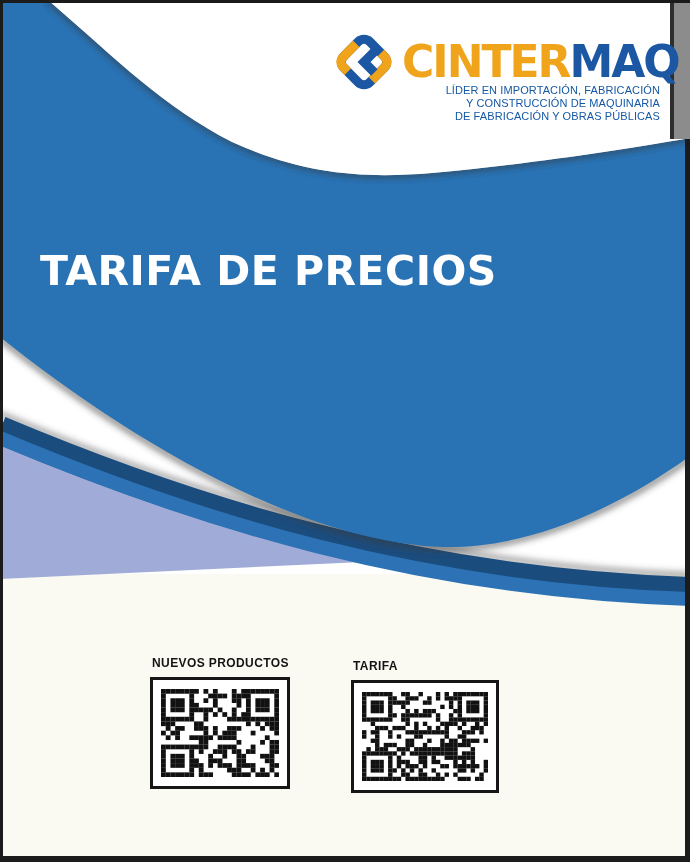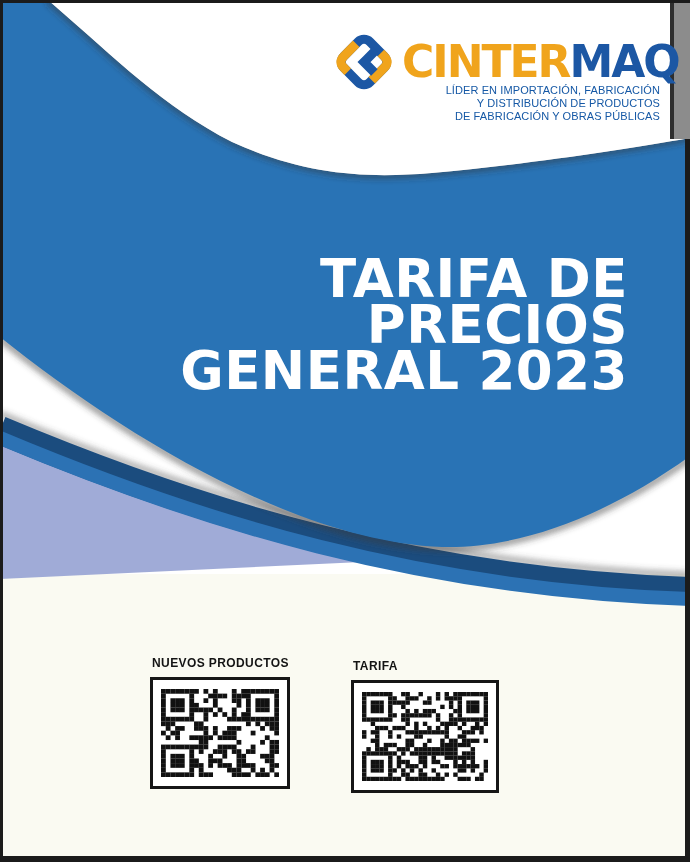--- a/index.html
+++ b/index.html
@@ -12,24 +12,24 @@
   .wordmark{position:absolute;left:402px;top:38px;
             font-family:"DejaVu Sans",sans-serif;font-weight:bold;
             font-size:44px;letter-spacing:-2px;line-height:48px;white-space:nowrap;}
   .wm1{color:#F0A41C;}
   .wm2{color:#1C57A4;}
   .tagline{position:absolute;top:84px;right:30px;text-align:right;
            font-weight:normal;font-size:11px;line-height:13px;
            letter-spacing:0.1px;color:#1558A5;white-space:nowrap;}
 
   
-  .title{position:absolute;left:40px;top:248px;width:580px;margin:8px;
-         text-align:right;color:#ffffff;
+  .title{position:absolute;left:40px;top:248px;width:580px;margin:0;
+         text-align:left;color:#ffffff;
          font-family:"DejaVu Sans",sans-serif;font-weight:bold;
-         font-size:53px;line-height:46px;letter-spacing:0.5px;}
+         font-size:41px;line-height:46px;letter-spacing:0.5px;}
   .title span{display:block;}
 
   
   .qr-panel{position:absolute;}
   .qr-panel.p1{left:150px;top:656px;}
   .qr-panel.p2{left:351px;top:659px;}
   .qr-label{font-weight:bold;font-size:12px;letter-spacing:0.4px;
             color:#141414;margin:0 0 7px 2px;white-space:nowrap;}
   .qr-box{background:#ffffff;border:3px solid #161616;padding:9px 8px;}
   .p1 .qr-box{width:118px;height:88px;}
@@ -80,28 +80,27 @@
       <g transform="rotate(45 34 34)">
         <rect x="14" y="14" width="40" height="40" rx="9" fill="none" stroke-width="10" stroke="#1C57A4"></rect>
         <path d="M14,26 L14,45 Q14,54 23,54 L29,54" fill="none" stroke-width="10" stroke="#F0A41C"></path>
         <path d="M40,14 L45,14 Q54,14 54,23 L54,42" fill="none" stroke-width="10" stroke="#F0A41C"></path>
         <path d="M34,16 L34,30 L34,34 L50,34" fill="none" stroke-width="10" stroke-linejoin="miter" stroke="#1C57A4"></path>
       </g>
     </svg>
     <div class="wordmark"><span class="wm1">CINTER</span><span class="wm2">MAQ</span></div>
     <div class="tagline">
       <span>LÍDER EN IMPORTACIÓN, FABRICACIÓN</span><br>
-      <span>Y DISTRIBUCIÓN DE PRODUCTOS</span><br>
+      <span>Y CONSTRUCCIÓN DE MAQUINARIA</span><br>
       <span>DE FABRICACIÓN Y OBRAS PÚBLICAS</span>
     </div>
   </header>
 
   <h1 class="title">
     <span>TARIFA DE PRECIOS</span>
-    <span>GENERAL 2023</span>
   </h1>
 
   <section>
     <div class="qr-panel p1">
       <div class="qr-label">NUEVOS PRODUCTOS</div>
       <div class="qr-box">
         <div class="qr-code">
             <svg viewBox="0 0 25 19" preserveAspectRatio="none">
               <rect x="0" y="0" width="1.02" height="1.02" fill="#111"></rect>
               <rect x="1" y="0" width="1.02" height="1.02" fill="#111"></rect>

